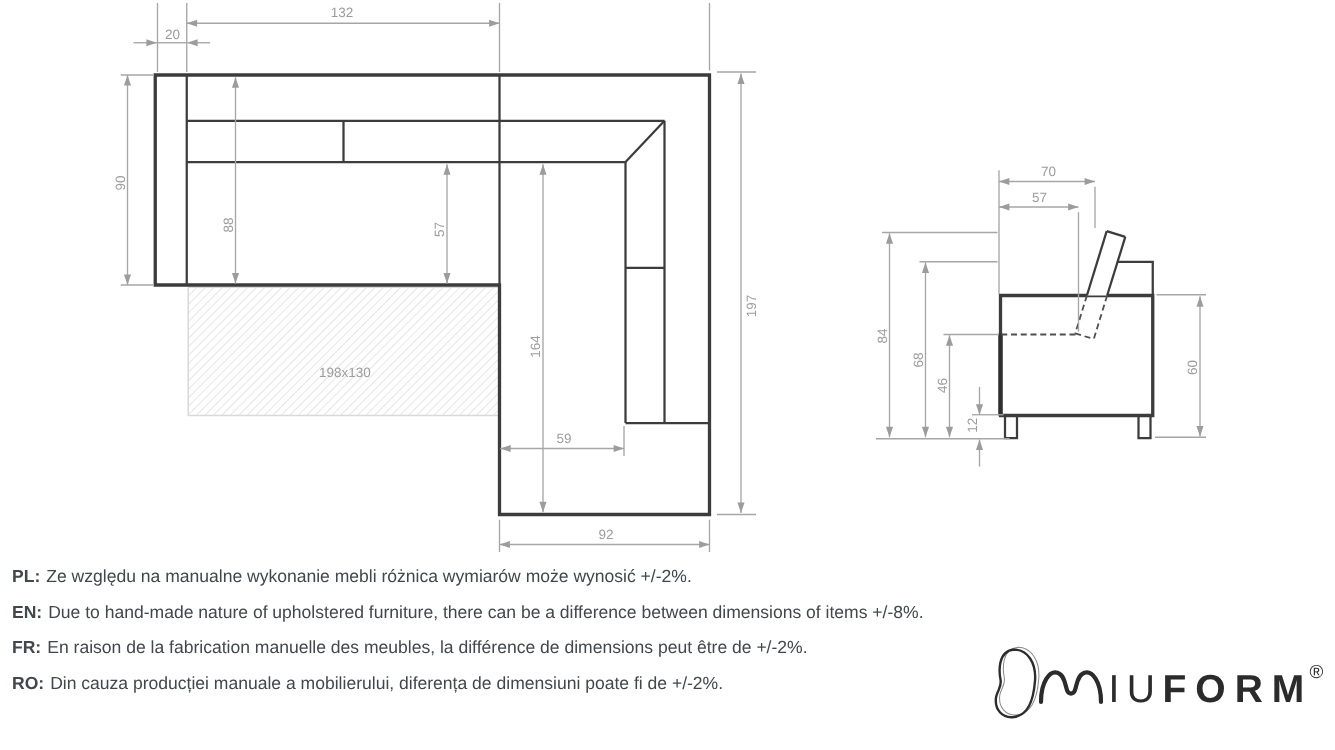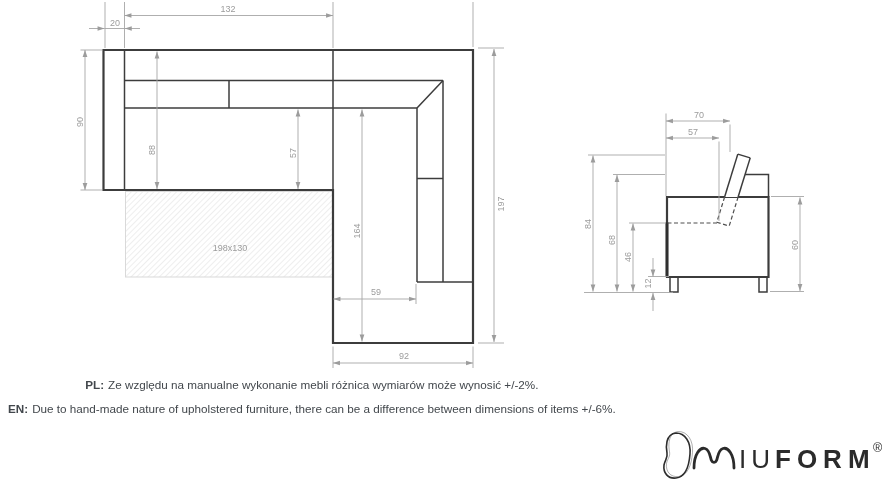--- a/index.html
+++ b/index.html
@@ -9,21 +9,21 @@
   }
   .sheet { position:absolute; inset:0; }
   svg text { font-family:"Liberation Sans", sans-serif; }
   .ol   { stroke:#3c3c3c; stroke-width:2.2; fill:none; stroke-linejoin:miter; }
   .il   { stroke:#3c3c3c; stroke-width:1.5; fill:none; }
   .thk  { stroke:#2f2f2f; stroke-width:3;   fill:none; }
   .dash { stroke:#4f4f4f; stroke-width:1.2; fill:none; stroke-dasharray:4 2.5; }
   .dim, .ext { stroke:#a6a6a6; stroke-width:0.9; fill:none; }
   .dimtxt { fill:#9c9c9c; font-size:9px; }
   .hatchrect { fill:url(#hatch); stroke:#d9d9d9; stroke-width:1; }
-  .notes { position:absolute; left:8px; top:373px;text-align:center; }
+  .notes { position:absolute; left:8px; top:373px; }
   .note  { font-size:11.7px; color:#42474c; line-height:23.6px; white-space:nowrap; }
   .note b { font-weight:bold; margin-right:4px; }
   .logo { position:absolute; left:655px; top:425px; width:235px; height:75px; }
 </style>
 </head>
 <body>
 
 <div class="sheet">
 
   <svg width="890" height="372" viewBox="0 0 890 372">
@@ -159,21 +159,23 @@
 
         <line class="dim" x1="800" y1="197.5" x2="800" y2="291" marker-start="url(#ae)" marker-end="url(#ae)"></line>
         <text class="dimtxt" transform="rotate(-90 798 245)" x="798" y="245" text-anchor="middle">60</text>
       </g>
     </g>
   </svg>
 
   
   <div class="notes">
     <div class="note"><b>PL:</b><span>Ze względu na manualne wykonanie mebli różnica wymiarów może wynosić +/-2%.</span></div>
-    <div class="note"><b>EN:</b><span>Due to hand-made nature of upholstered furniture, there can be a difference between dimensions of items +/-6%.</span></div>
+    <div class="note"><b>EN:</b><span>Due to hand-made nature of upholstered furniture, there can be a difference between dimensions of items +/-8%.</span></div>
+    <div class="note"><b>FR:</b><span>En raison de la fabrication manuelle des meubles, la différence de dimensions peut être de +/-2%.</span></div>
+    <div class="note"><b>RO:</b><span>Din cauza producției manuale a mobilierului, diferența de dimensiuni poate fi de +/-2%.</span></div>
   </div>
 
   
   <svg class="logo" viewBox="0 0 235 75">
     <g>
       <path d="M21,8 C30,8 36,17 35,29 C34,42 30,52 21,53 C13,54 8,48 9,40 C10,35 13,33 12,28 C11,23 10,9 21,8 Z" fill="none" stroke="#2d2d2d" stroke-width="1.6"></path>
       <path d="M21,8 C30,8 36,17 35,29 C34,42 30,52 21,53 C13,54 8,48 9,40 C10,35 13,33 12,28 C11,23 10,9 21,8 Z" transform="translate(2.5,-1.5)" fill="none" stroke="#2d2d2d" stroke-width="0.7" opacity="0.55"></path>
     </g>
     <path d="M39,43 C39,29 45,22 50,23.5 C55,25 55,32 56.5,35.5 C57.5,38 60.5,38 61.5,35.5 C63,32 63,25 68,23.5 C73,22 79,29 79,43" fill="none" stroke="#2b2b2b" stroke-width="2.8" stroke-linecap="round"></path>
     <text x="84" y="43" font-size="26" letter-spacing="5" fill="#2b2b2b">IU</text>

